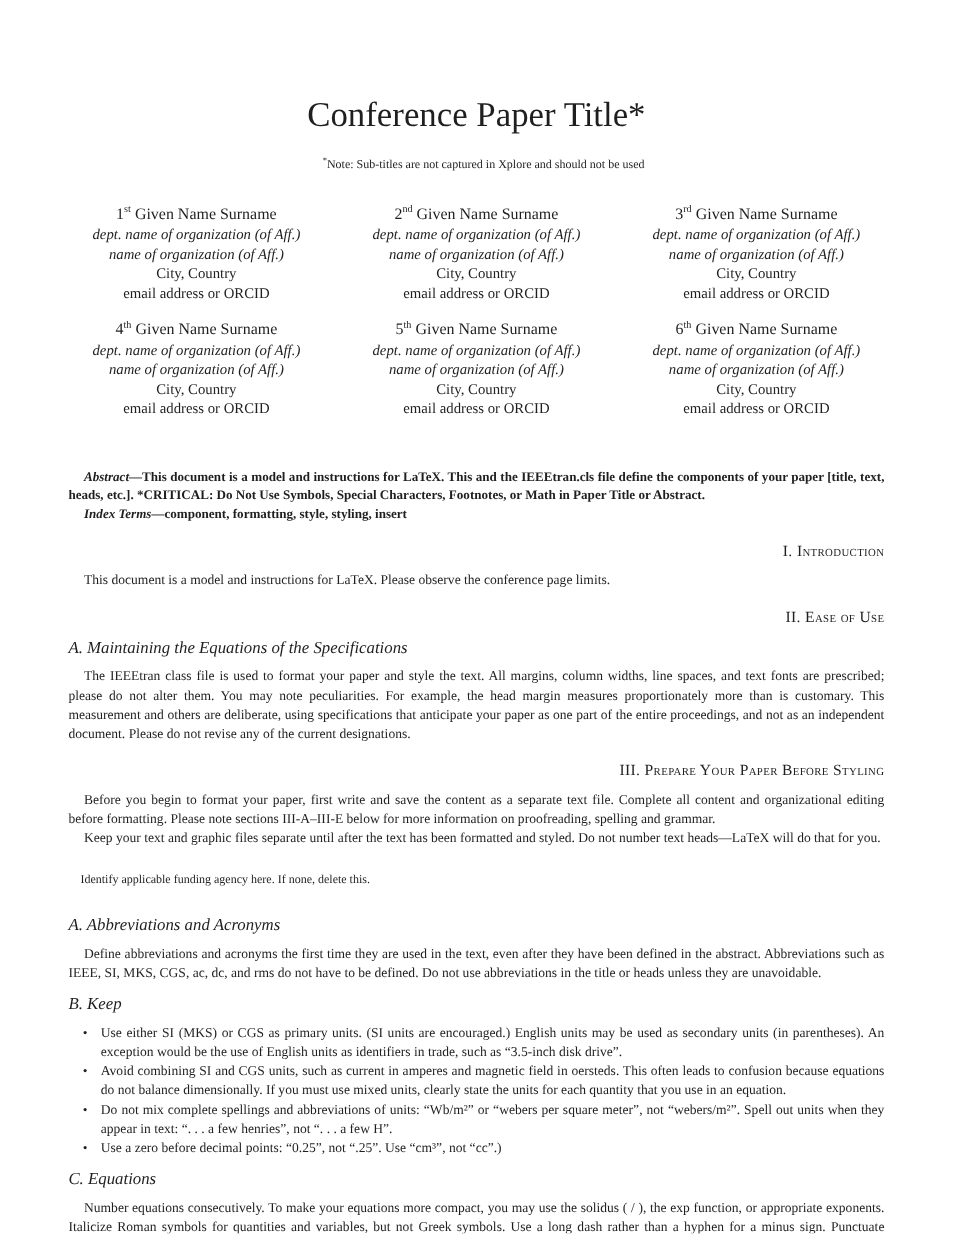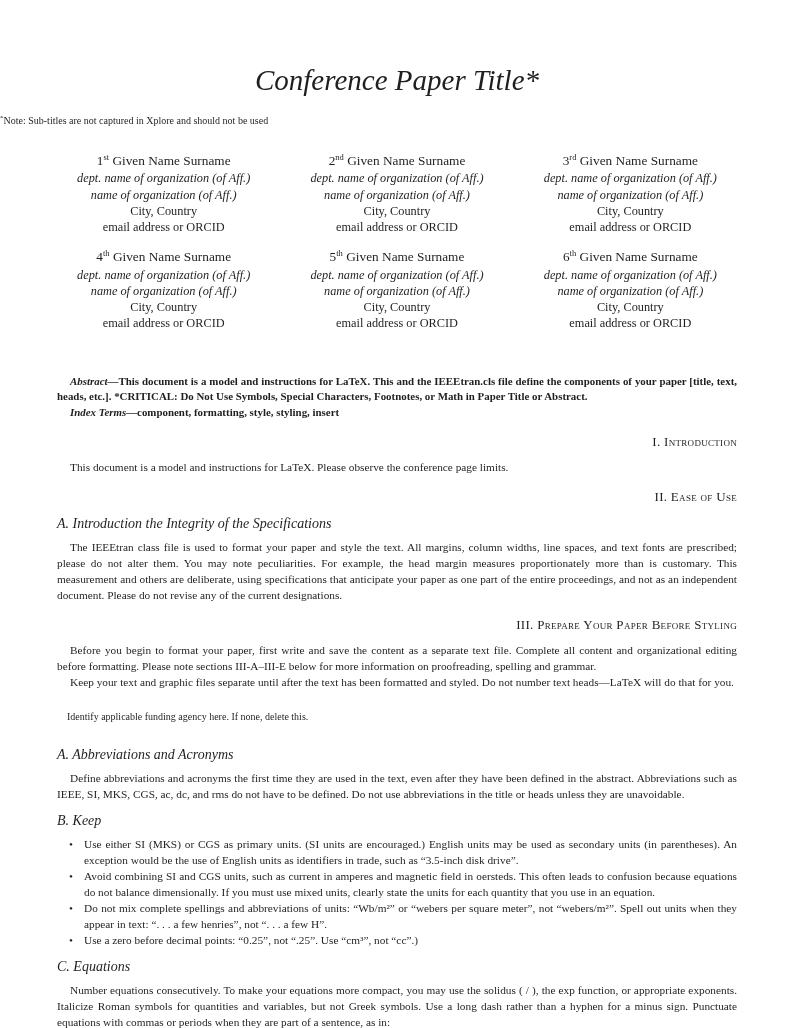--- a/index.html
+++ b/index.html
@@ -17,27 +17,27 @@
     overflow: hidden;
     box-sizing: border-box;
   }
   
   .paper-title {
     padding-top: 64px;
     text-align: center;
     font-size: 29px;
     line-height: 1.15;
     font-weight: normal;
-    margin: 0;
-    font-style: italic;
+    margin: 16px;
   }
   .title-note {
-    text-align: left;
+    text-align: center;
     font-size: 10px;
     margin-top: 17px;
+    padding-left: 12px;
   }
   .title-note sup {
     font-size: 7px;
   }
   
   .authors-grid {
     width: 690px;
     margin: 22px auto 0;
     display: grid;
     grid-template-columns: repeat(3, 1fr);
@@ -205,21 +205,21 @@
   <div class="body-cols">
 
     <div class="col">
       <p class="abstract-para"><span class="lead-italic">Abstract—</span><span>This document is a model and instructions for LaTeX. This and the IEEEtran.cls file define the components of your paper [title, text, heads, etc.]. *CRITICAL: Do Not Use Symbols, Special Characters, Footnotes, or Math in Paper Title or Abstract.</span></p>
       <p class="index-para"><span class="lead-italic">Index Terms—</span><span>component, formatting, style, styling, insert</span></p>
 
       <h2 class="sec-heading">I. Introduction</h2>
       <p class="body-para">This document is a model and instructions for LaTeX. Please observe the conference page limits.</p>
 
       <h2 class="sec-heading">II. Ease of Use</h2>
-      <h3 class="sub-heading">A. Introduction the Integrity of the Specifications</h3>
+      <h3 class="sub-heading">A. Maintaining the Equations of the Specifications</h3>
       <p class="body-para">The IEEEtran class file is used to format your paper and style the text. All margins, column widths, line spaces, and text fonts are prescribed; please do not alter them. You may note peculiarities. For example, the head margin measures proportionately more than is customary. This measurement and others are deliberate, using specifications that anticipate your paper as one part of the entire proceedings, and not as an independent document. Please do not revise any of the current designations.</p>
 
       <h2 class="sec-heading">III. Prepare Your Paper Before Styling</h2>
       <p class="body-para">Before you begin to format your paper, first write and save the content as a separate text file. Complete all content and organizational editing before formatting. Please note sections III-A–III-E below for more information on proofreading, spelling and grammar.</p>
       <p class="body-para">Keep your text and graphic files separate until after the text has been formatted and styled. Do not number text heads—LaTeX will do that for you.</p>
 
       <div class="funding-note">Identify applicable funding agency here. If none, delete this.</div>
     </div>
 
     <div class="col">

